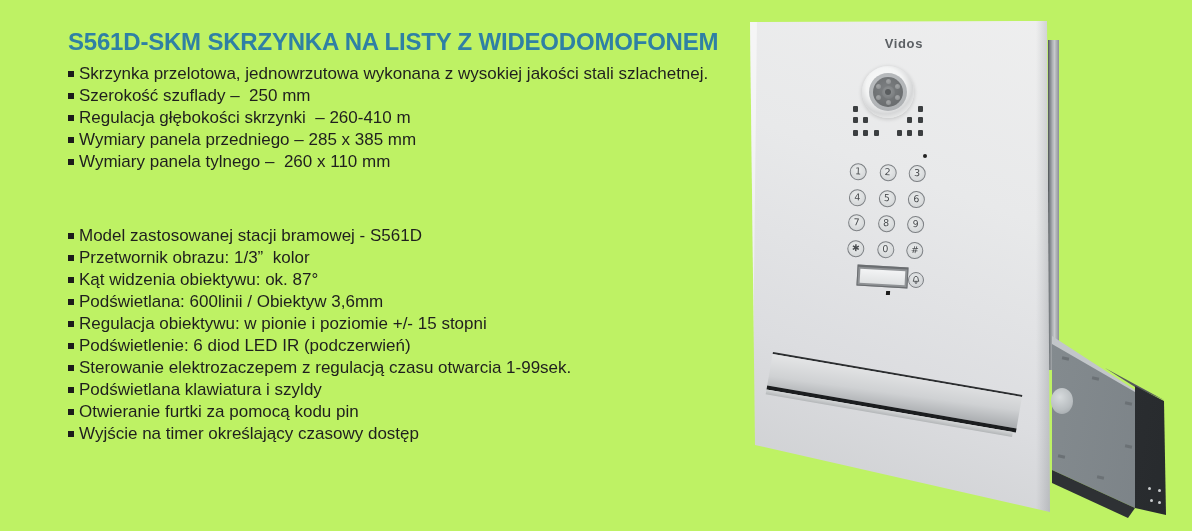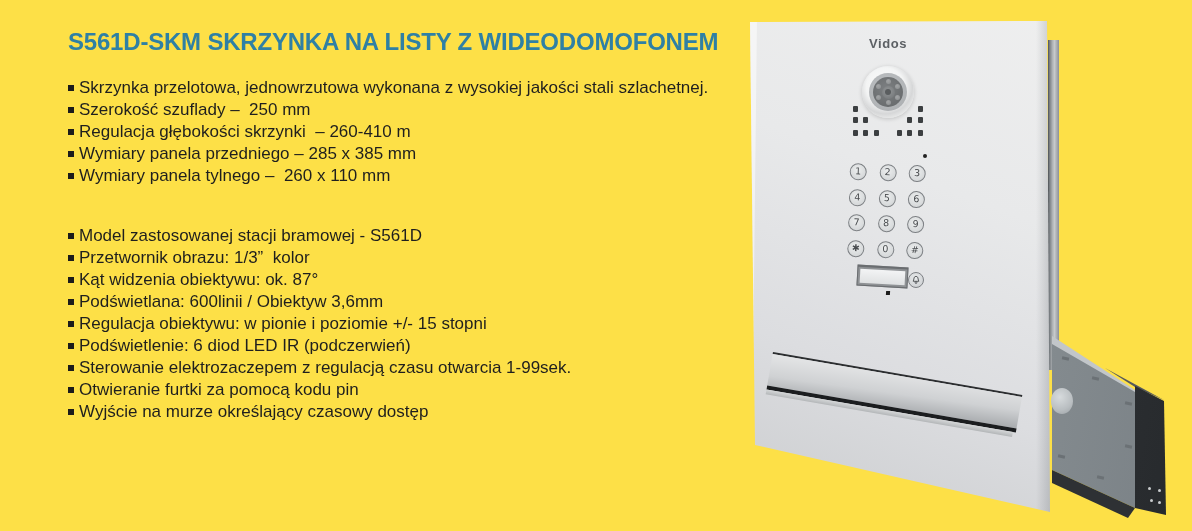--- a/index.html
+++ b/index.html
@@ -1,25 +1,25 @@
 <!DOCTYPE html>
 <html><head>
 <meta charset="utf-8">
 <style>
   * { margin:0; padding:0; box-sizing:border-box; }
   html,body { width:1192px; height:531px; background:#ffffff; overflow:hidden;
               font-family:"Liberation Sans","DejaVu Sans",sans-serif; }
-  .sheet { position:relative; width:1192px; height:531px; background:#fde047; }
+  .sheet { position:relative; width:1192px; height:531px; background:#bef264; }
 
   
   .content { position:absolute; left:68px; top:0; width:670px; }
   h1.title { position:absolute; left:0; top:28px; font-size:24px; font-weight:700;
              letter-spacing:-0.2px; color:#2f80a4; white-space:nowrap; }
   ul.specs { position:absolute; left:0; list-style:none; }
-  ul.g1 { top:77px; }
+  ul.g1 { top:63px; }
   ul.g2 { top:225px; }
   ul.specs li { position:relative; padding-left:11px; height:22px; line-height:22px;
                 font-size:17px; color:#1f1f1e; white-space:pre; }
   ul.specs li::before { content:""; position:absolute; left:0; top:8px;
                         width:5.5px; height:5.5px; background:#1c1c1b; }
 
   
   .photo { position:absolute; left:735px; top:0; width:457px; height:531px; }
   .photo * { position:absolute; }
 
@@ -45,21 +45,21 @@
   .screw { width:3px; height:3px; border-radius:50%; background:#c9ccce; z-index:4; }
 
   .panel { left:0; top:0; width:457px; height:531px; z-index:5;
     clip-path:polygon(15px 22px,312px 21px,315px 512px,20px 445px);
     background:linear-gradient(200deg,#f0f0f0 0%,#e8e9ea 40%,#dcdde0 70%,#c9cbcd 100%); }
   .edge-light { left:15px; top:20px; width:7px; height:430px; background:rgba(255,255,255,.5);
     transform:rotate(0.66deg); transform-origin:top left; }
   .edge-dark { left:301px; top:20px; width:14px; height:494px;
     background:linear-gradient(90deg,rgba(120,125,130,0),rgba(110,115,120,.28)); }
 
-  .brand { left:118px; top:36px; width:70px; text-align:center; font-size:13px;
+  .brand { left:118px; top:36px; width:70px; text-align:right; font-size:13px;
     font-weight:600; letter-spacing:.6px; color:#5c6064; }
 
   .cam-outer { left:127px; top:66px; width:52px; height:52px; border-radius:50%;
     background:radial-gradient(circle at 45% 40%,#fdfdfd 0%,#f3f4f4 45%,#d6d7d8 64%,#ebecec 78%,#e3e4e5 100%);
     box-shadow:0 1px 4px rgba(0,0,0,.18); }
   .cam-ring { left:134px; top:73px; width:38px; height:38px; border-radius:50%;
     background:radial-gradient(circle at 45% 40%,#c2c5c7,#a7aaad); }
   .cam-face { left:138px; top:77px; width:30px; height:30px; border-radius:50%;
     background:radial-gradient(circle at 45% 40%,#7d8082,#6b6e70 70%,#606365); }
   .cam-face .led { width:5px; height:5px; border-radius:50%;
@@ -115,22 +115,23 @@
     </ul>
 
     <ul class="specs g2">
       <li>Model zastosowanej stacji bramowej - S561D</li>
       <li>Przetwornik obrazu: 1/3”  kolor</li>
       <li>Kąt widzenia obiektywu: ok. 87°</li>
       <li>Podświetlana: 600linii / Obiektyw 3,6mm</li>
       <li>Regulacja obiektywu: w pionie i poziomie +/- 15 stopni</li>
       <li>Podświetlenie: 6 diod LED IR (podczerwień)</li>
       <li>Sterowanie elektrozaczepem z regulacją czasu otwarcia 1-99sek.</li>
+      <li>Podświetlana klawiatura i szyldy</li>
       <li>Otwieranie furtki za pomocą kodu pin</li>
-      <li>Wyjście na murze określający czasowy dostęp</li>
+      <li>Wyjście na timer określający czasowy dostęp</li>
     </ul>
   </div>
 
   <figure class="photo">
 
     <div class="frame-strip"></div>
 
     <div class="box-toplight"></div>
     <div class="box-side"></div>
     <div class="box-midtri"></div>

